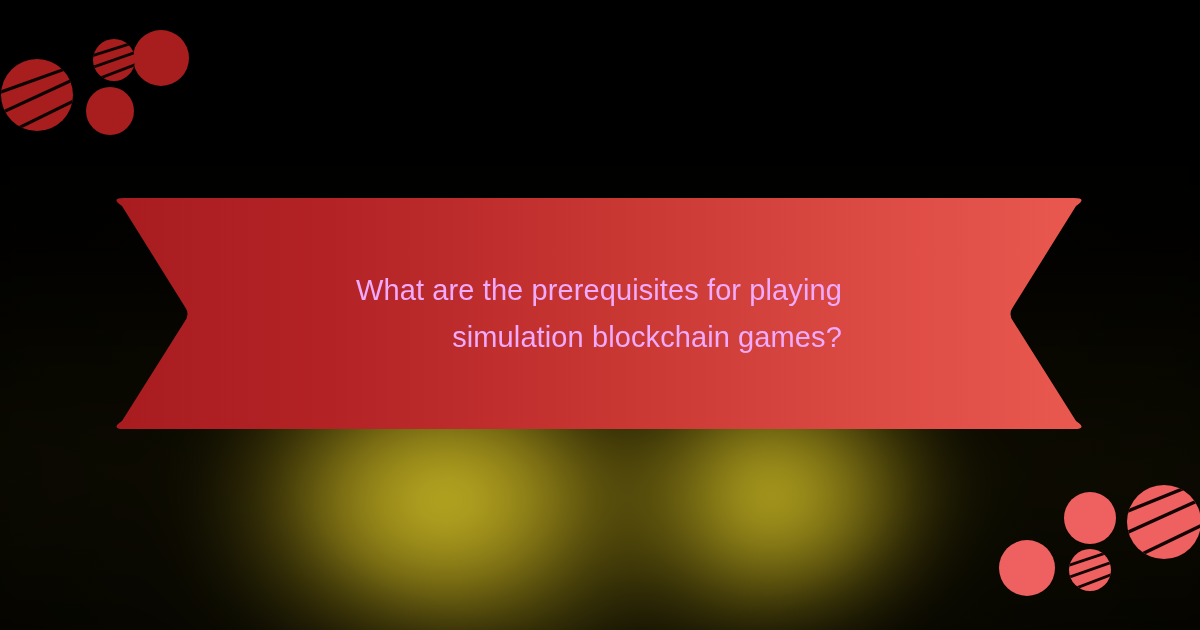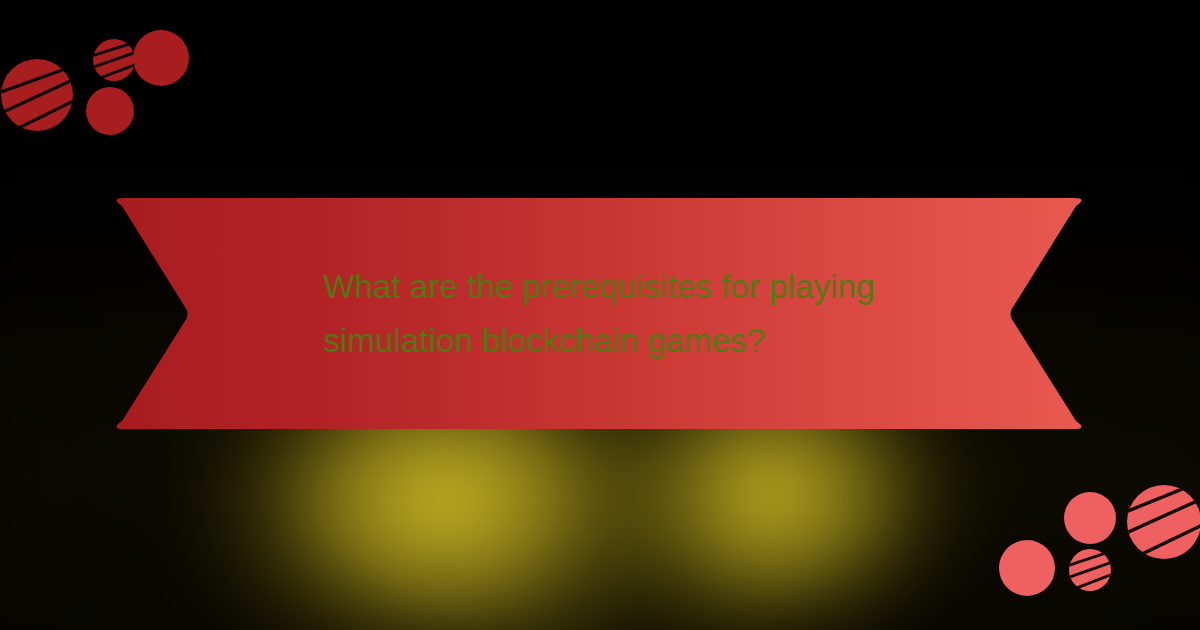--- a/index.html
+++ b/index.html
@@ -67,23 +67,23 @@
     left:108px; top:197px;
     width:982px; height:233px;
   }
   #banner svg { display:block; width:100%; height:100%; }
   #banner-text {
     position:absolute;
     left:0; top:0; right:0; bottom:0;
     display:flex; flex-direction:column;
     align-items:center; justify-content:center;
     padding:0 110px;
-    text-align:left;
-    color:#4d7c0f;
-    font-size:33px;
+    text-align:right;
+    color:#f0abfc;
+    font-size:29px;
     line-height:1.62;
     font-weight:400;
     letter-spacing:0.1px;
     white-space:pre-line;
     text-rendering:optimizeLegibility;
   }
 </style>
 </head>
 <body>
 

